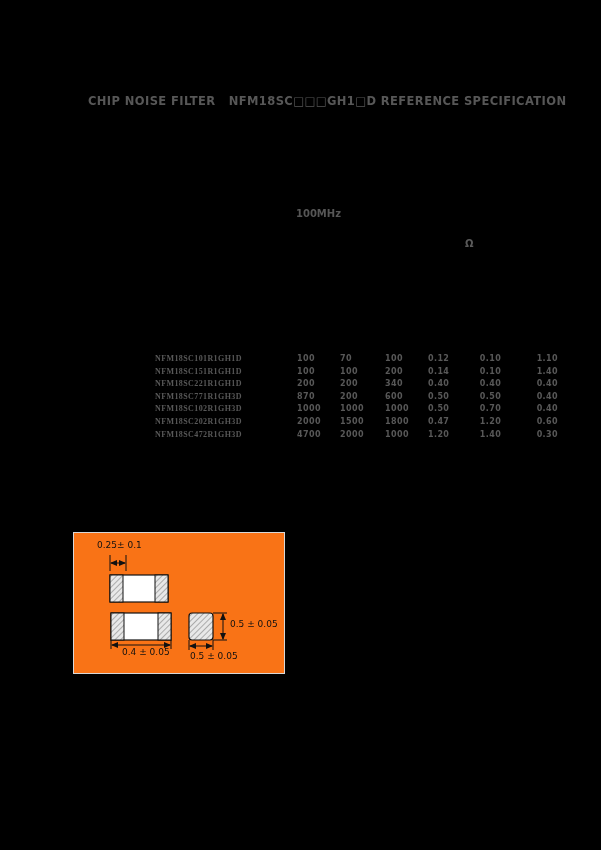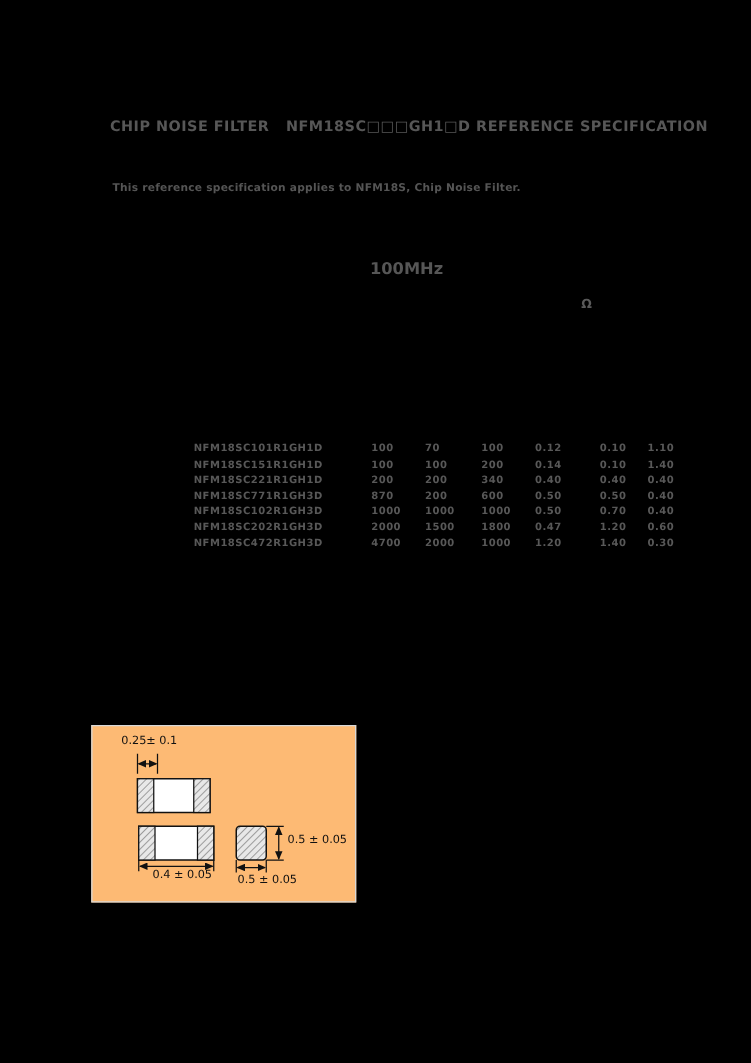--- a/index.html
+++ b/index.html
@@ -8,52 +8,51 @@
     font-family:"DejaVu Sans","Liberation Sans",sans-serif;color:#585858;
   }
   .abs{position:absolute;}
   #title{
     left:88px;top:94px;font-size:11.5px;font-weight:700;letter-spacing:0.4px;
     color:#575757;white-space:pre;
   }
   #subtitle{
     left:90px;top:146px;font-size:8.5px;font-weight:700;letter-spacing:0.2px;color:#555;
   }
-  #freq-label{left:296px;top:208px;font-size:13px;font-weight:700;color:#565656;}
+  #freq-label{left:296px;top:208px;font-size:10px;font-weight:700;color:#565656;}
   #unit-symbol{left:465px;top:238px;font-size:10px;font-weight:700;color:#5a5a5a;}
   
   #parts-table{left:155px;top:353px;font-size:8px;font-weight:700;color:#585858;letter-spacing:0.4px;}
   .t-row{display:flex;height:12.6px;line-height:12.6px;align-items:center;}
-  .t-pn{width:142px;}
+  .t-pn{width:142px;font-family:Liberation Serif, serif;}
   .t-c0{width:43px;}
   .t-c1{width:45px;}
   .t-c2{width:43px;}
   .t-c3{width:35px;}
   .t-c4{width:55px;text-align:center;}
-  .t-c5{width:40px;}
+  .t-c5{width:40px;text-align:right;}
   
   #diagram-box{
-    left:73px;top:580px;width:210px;height:140px;background:#fdba74;border:1px solid #d8d8d8;
+    left:73px;top:532px;width:210px;height:140px;background:#f97316;border:1px solid #d8d8d8;
     color:#111;
   }
   #diagram-box svg{position:absolute;left:0;top:0;}
   .dim-label{position:absolute;font-size:9px;color:#111;font-family:"DejaVu Sans","Liberation Sans",sans-serif;white-space:nowrap;}
   #dim-top{left:23px;top:7px;}
   #dim-length{left:48px;top:114px;}
   #dim-height{left:156px;top:86px;}
   #dim-width{left:116px;top:118px;}
 </style>
 </head>
 <body>
 
 <div id="page">
 
   <div class="abs" id="title">CHIP NOISE FILTER   NFM18SC□□□GH1□D REFERENCE SPECIFICATION</div>
 
-  <div class="abs" id="subtitle">This reference specification applies to NFM18S, Chip Noise Filter.</div>
 
   <div class="abs" id="freq-label">100MHz</div>
 
   <div class="abs" id="unit-symbol">Ω</div>
 
   <div class="abs" id="parts-table">
     <div class="t-row">
       <span class="t-pn">NFM18SC101R1GH1D</span>
       <span class="t-c0">100</span>
       <span class="t-c1">70</span>

